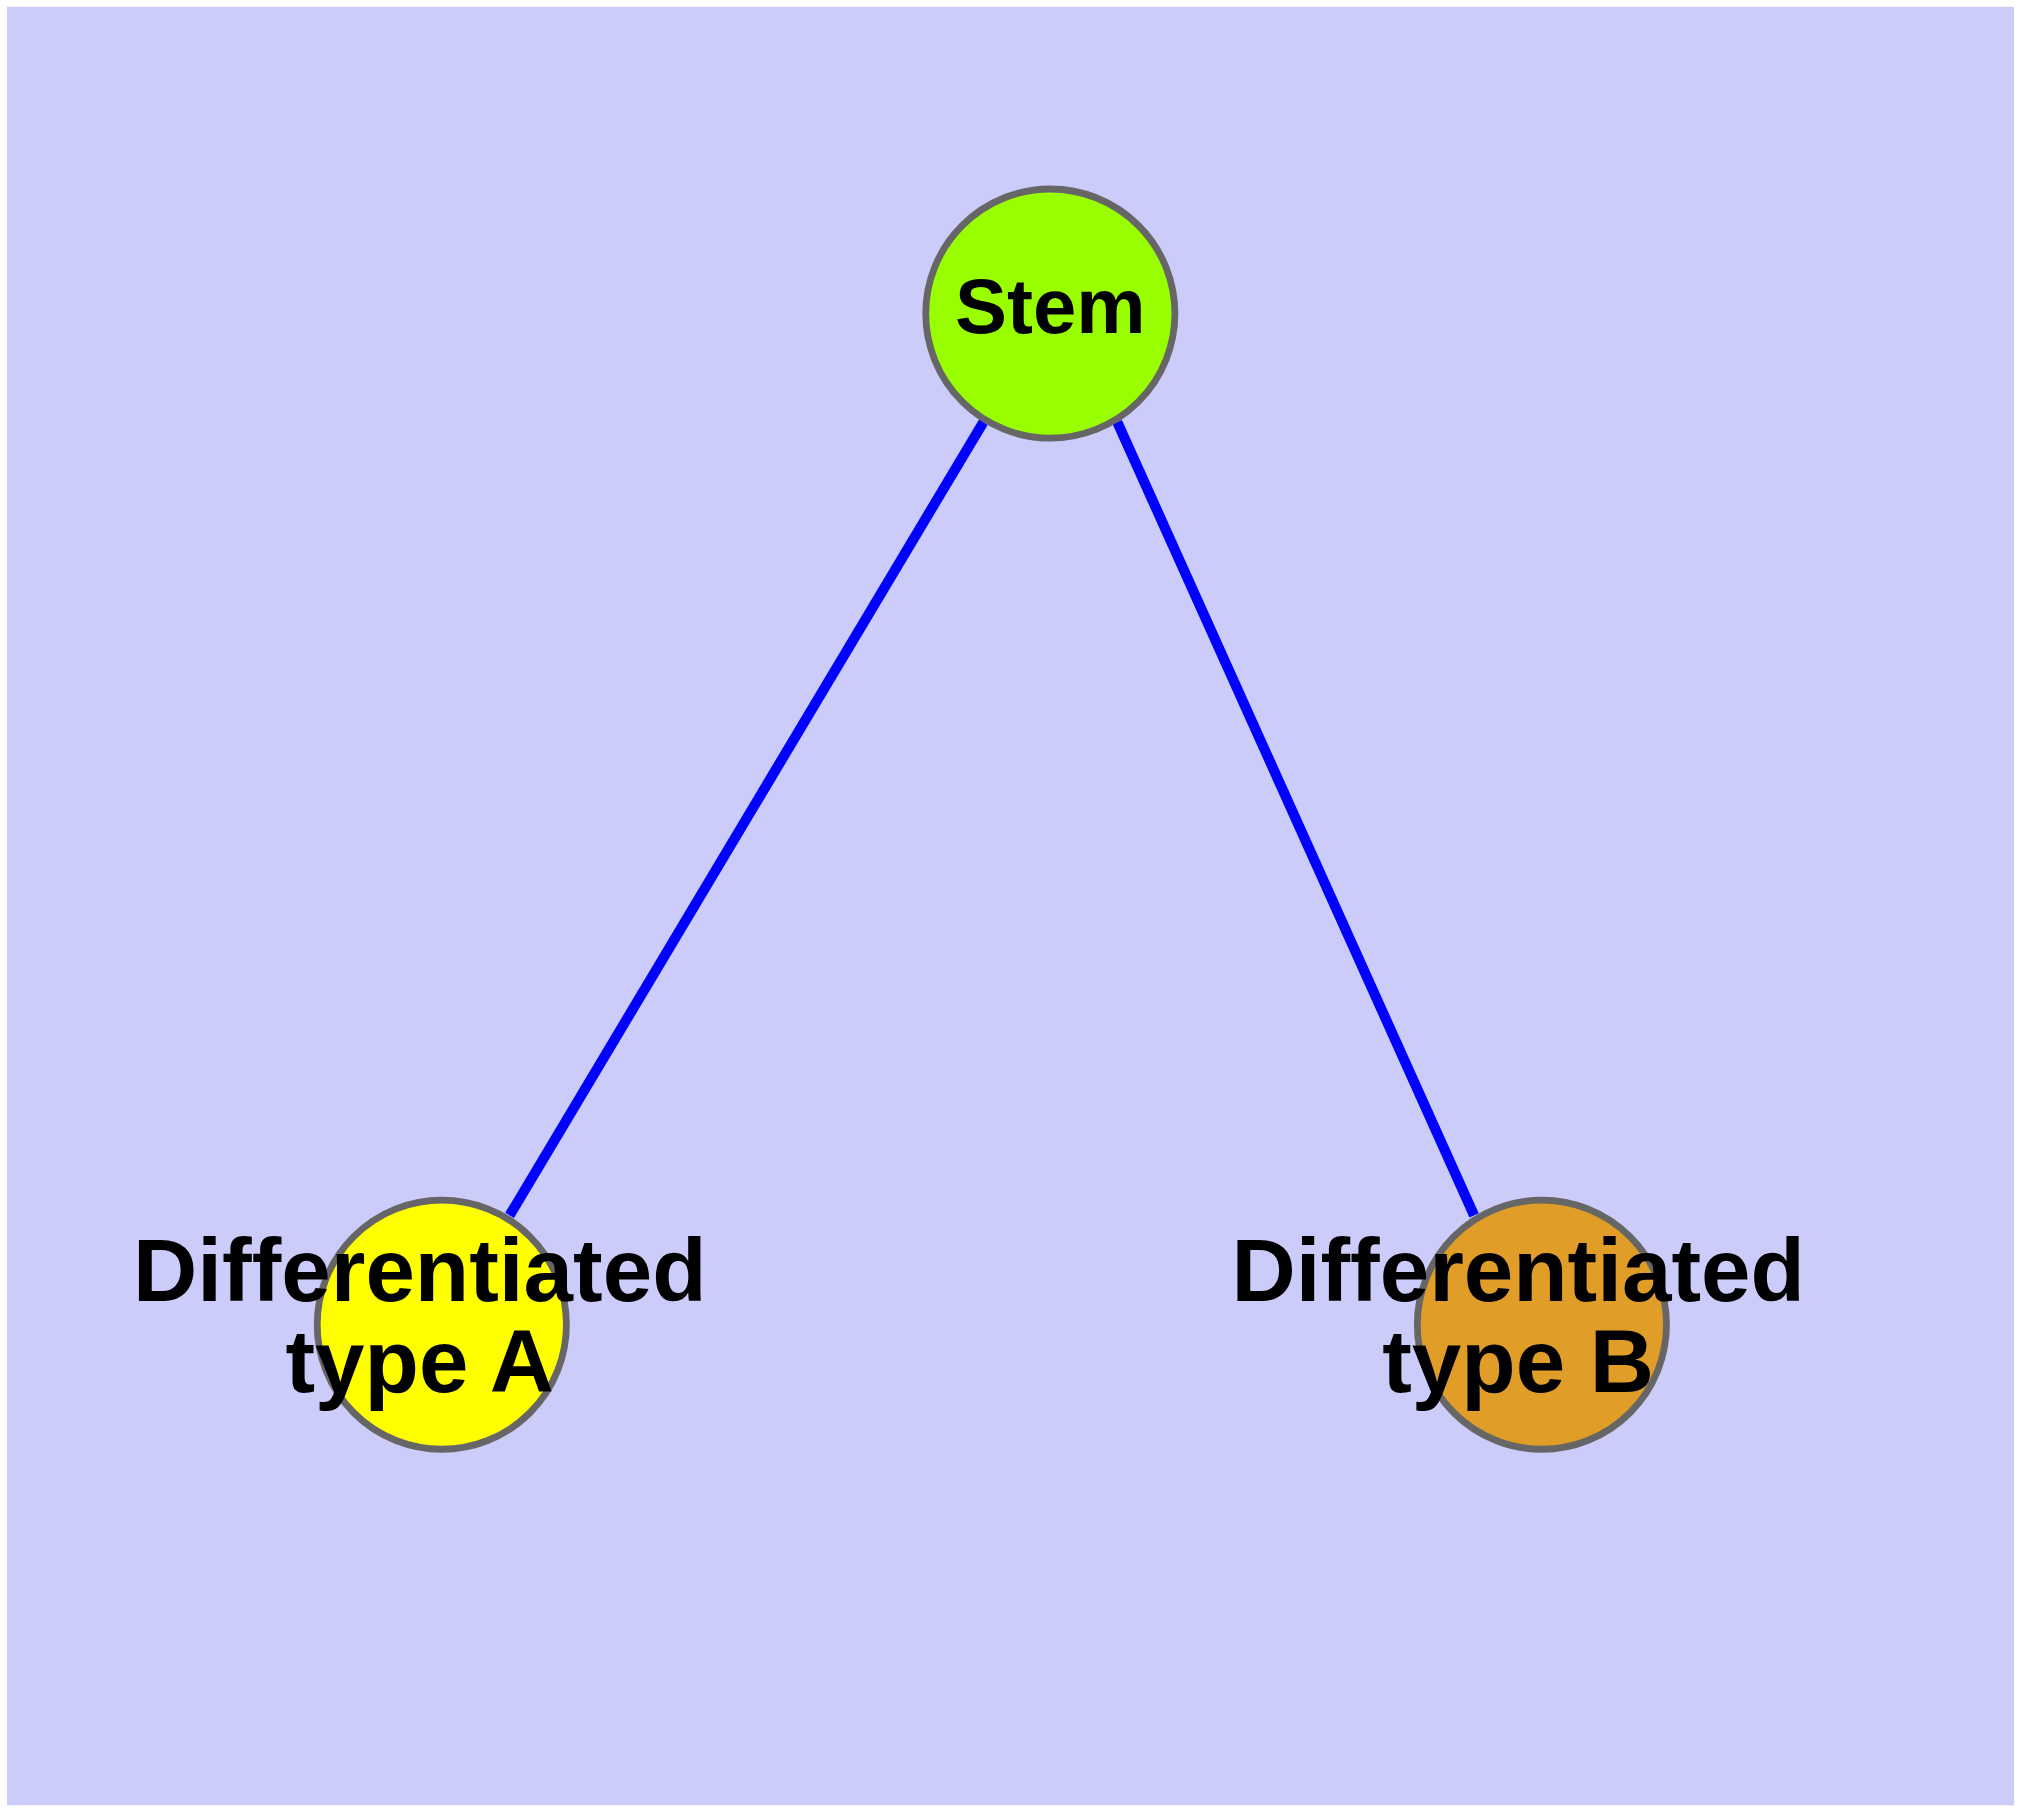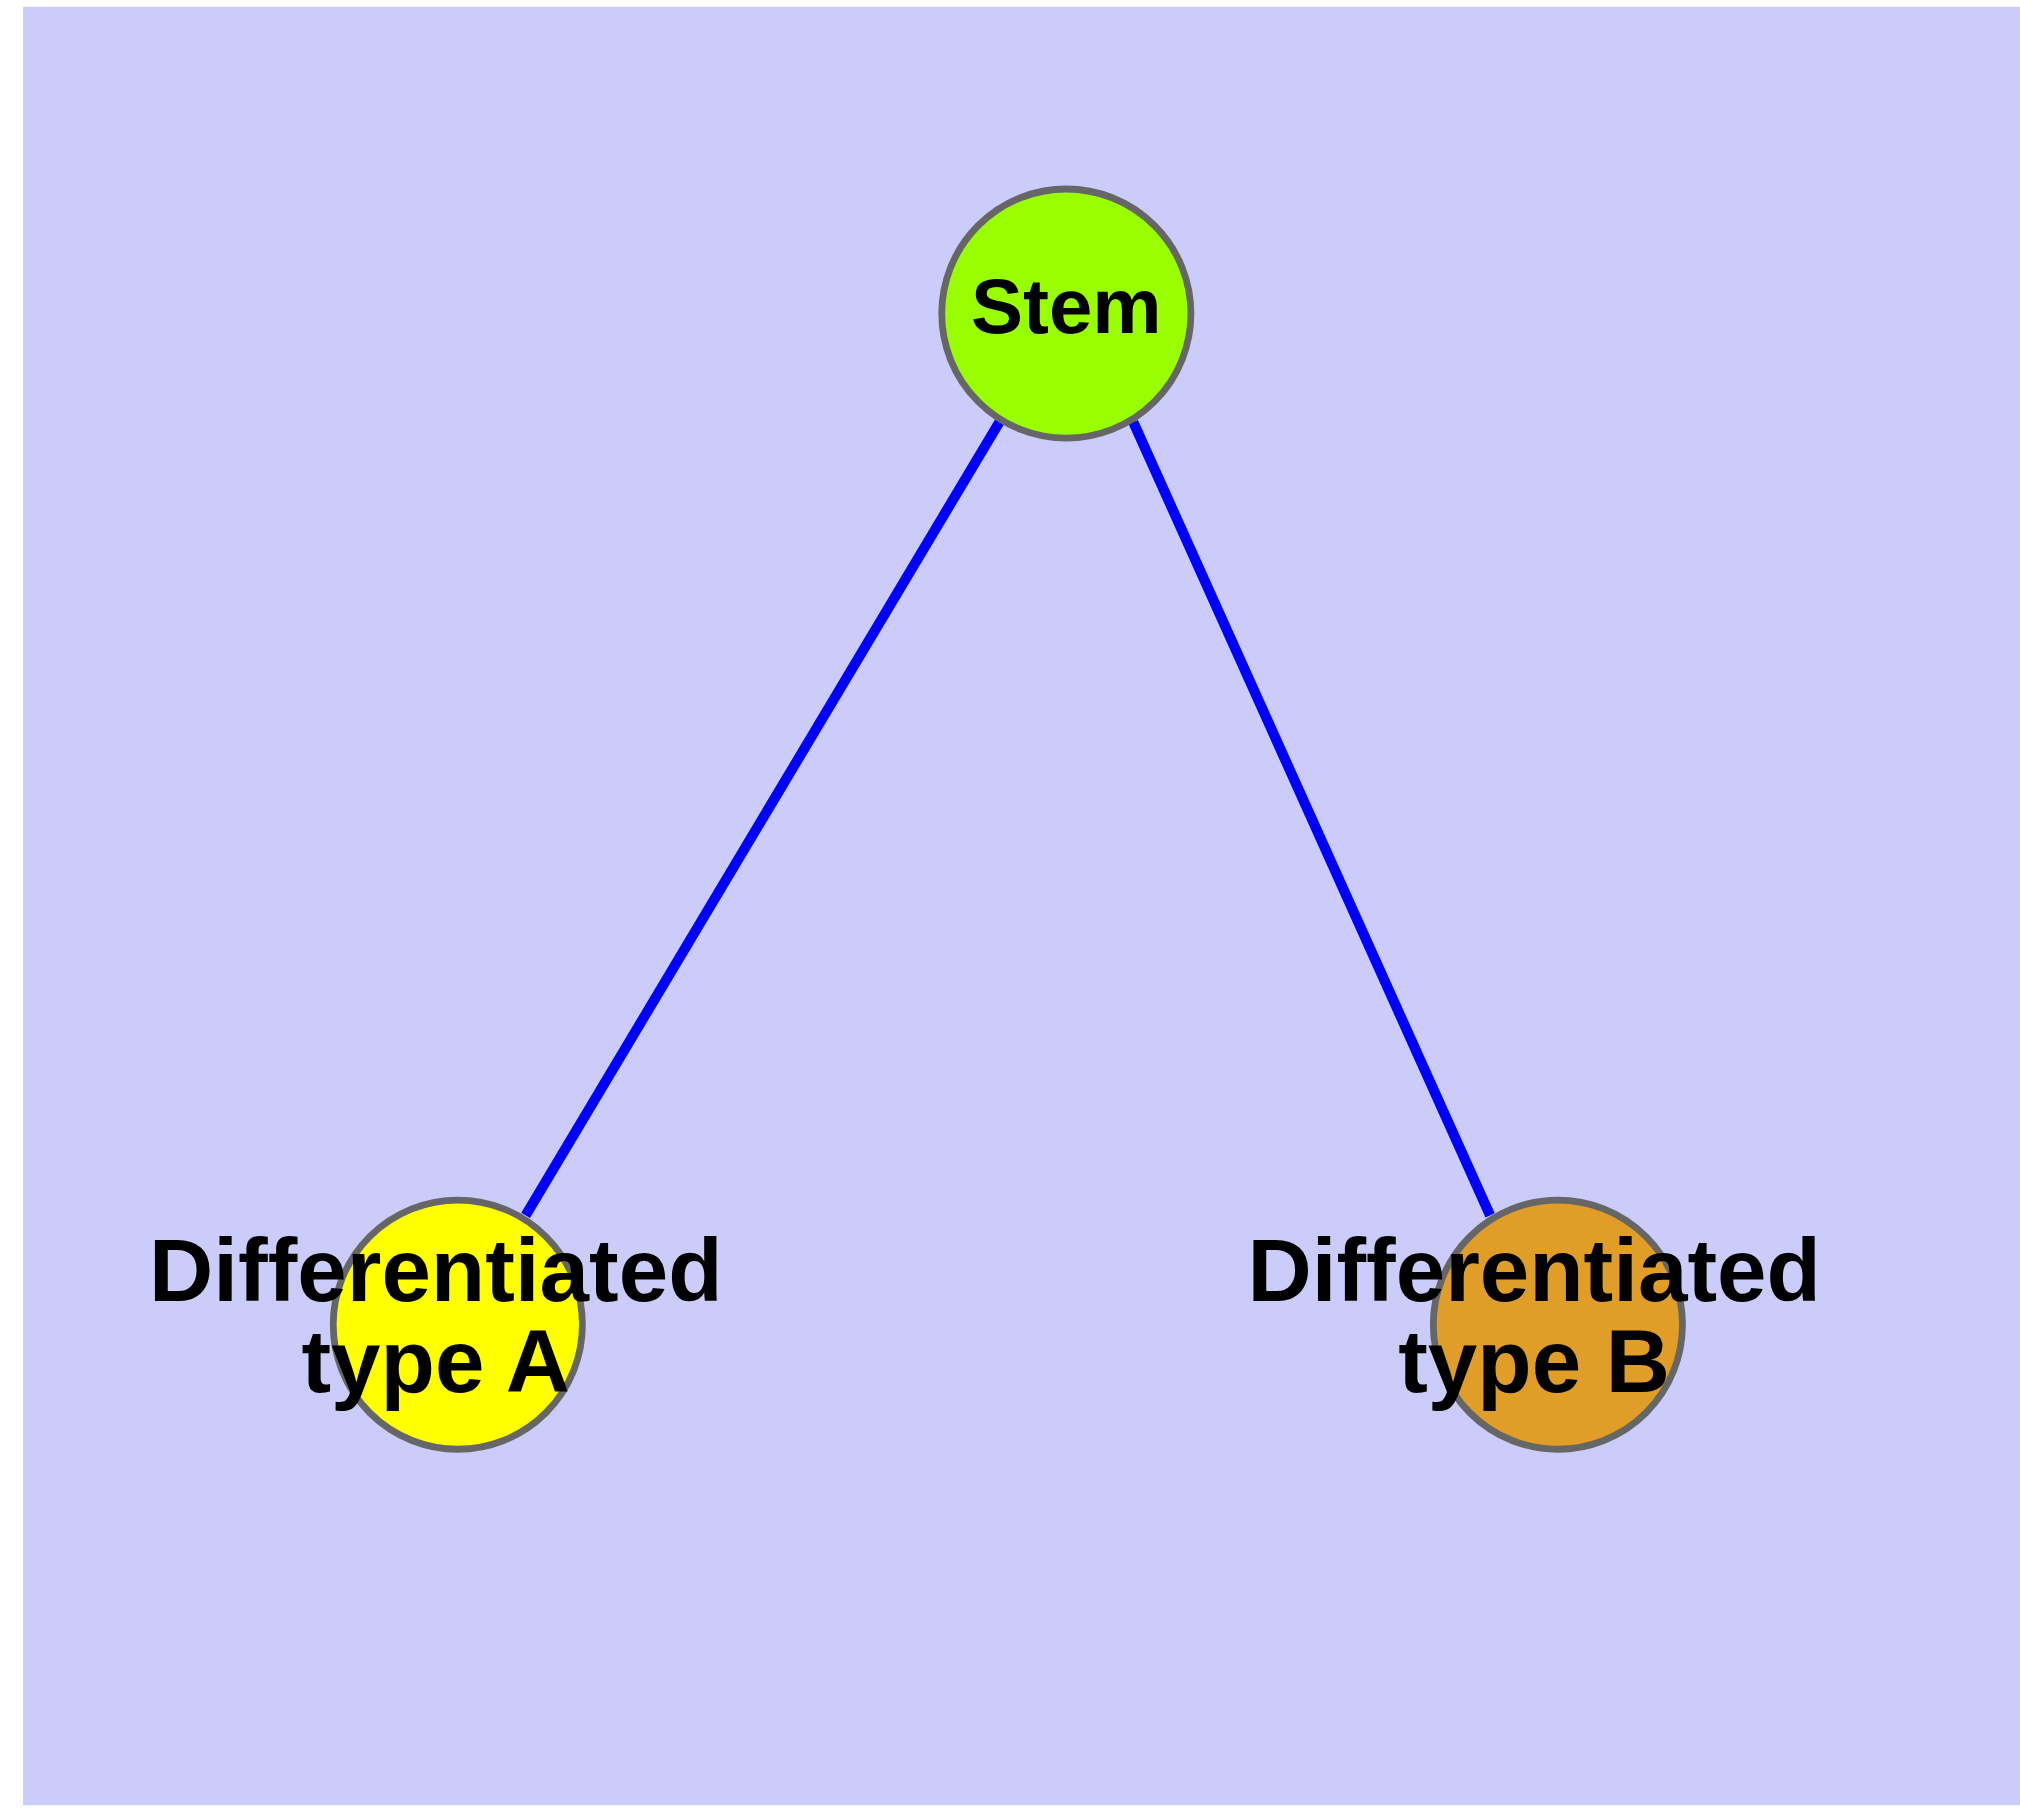--- a/index.html
+++ b/index.html
@@ -12,21 +12,20 @@
     width: 2021px;
     height: 1812px;
     overflow: hidden;
     font-family: "Liberation Sans", sans-serif;
   }
   #graph-canvas {
     position: relative;
     width: 1723px;
     height: 1812px;
     background: #ffffff;
-    margin-left: 16px;
   }
   #graph-svg {
     position: absolute;
     top: 0;
     left: 0;
     width: 2021px;
     height: 1812px;
     display: block;
   }
   .node-label {

